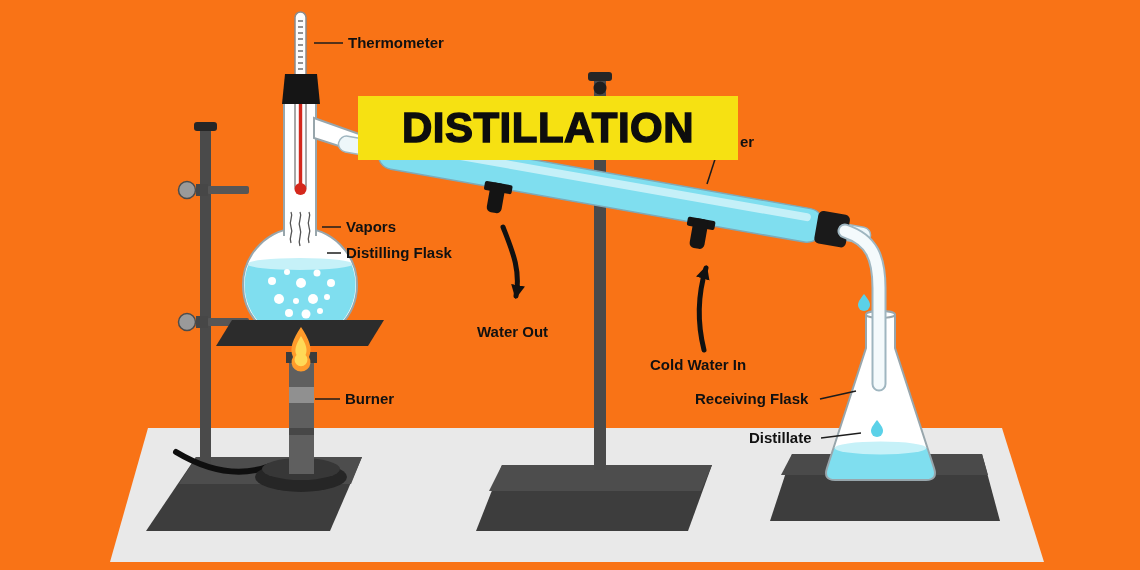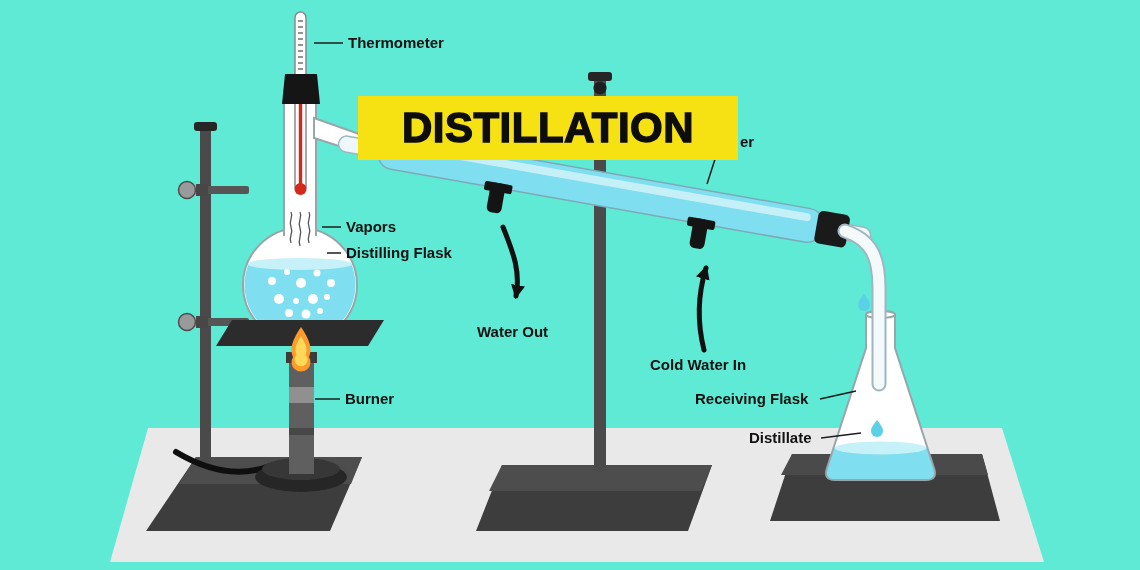--- a/index.html
+++ b/index.html
@@ -1,16 +1,16 @@
 <!DOCTYPE html>
 <html><head>
 <meta charset="utf-8">
 <style>
   html,body{margin:0;padding:0;background:#fff;}
-  .stage{position:relative;width:1140px;height:570px;background:#5eead4;overflow:hidden;
+  .stage{position:relative;width:1140px;height:570px;background:#f97316;overflow:hidden;
          font-family:"Liberation Sans",sans-serif;text-align:center;}
   .stage svg{position:absolute;left:0;top:0;}
   .lbl{font-family:"Liberation Sans",sans-serif;font-size:15px;font-weight:bold;fill:#111;}
   .title{font-family:"Liberation Sans",sans-serif;font-size:42px;font-weight:bold;
          letter-spacing:0.5px;fill:#0d0d0d;stroke:#0d0d0d;stroke-width:1.4;}
   .leader{stroke:#1c1c1c;stroke-width:1.5;}
   .flow{stroke:#111;stroke-width:5;fill:none;stroke-linecap:round;}
   .glass{stroke:#98a6ac;stroke-width:2;}
 </style>
 </head>

